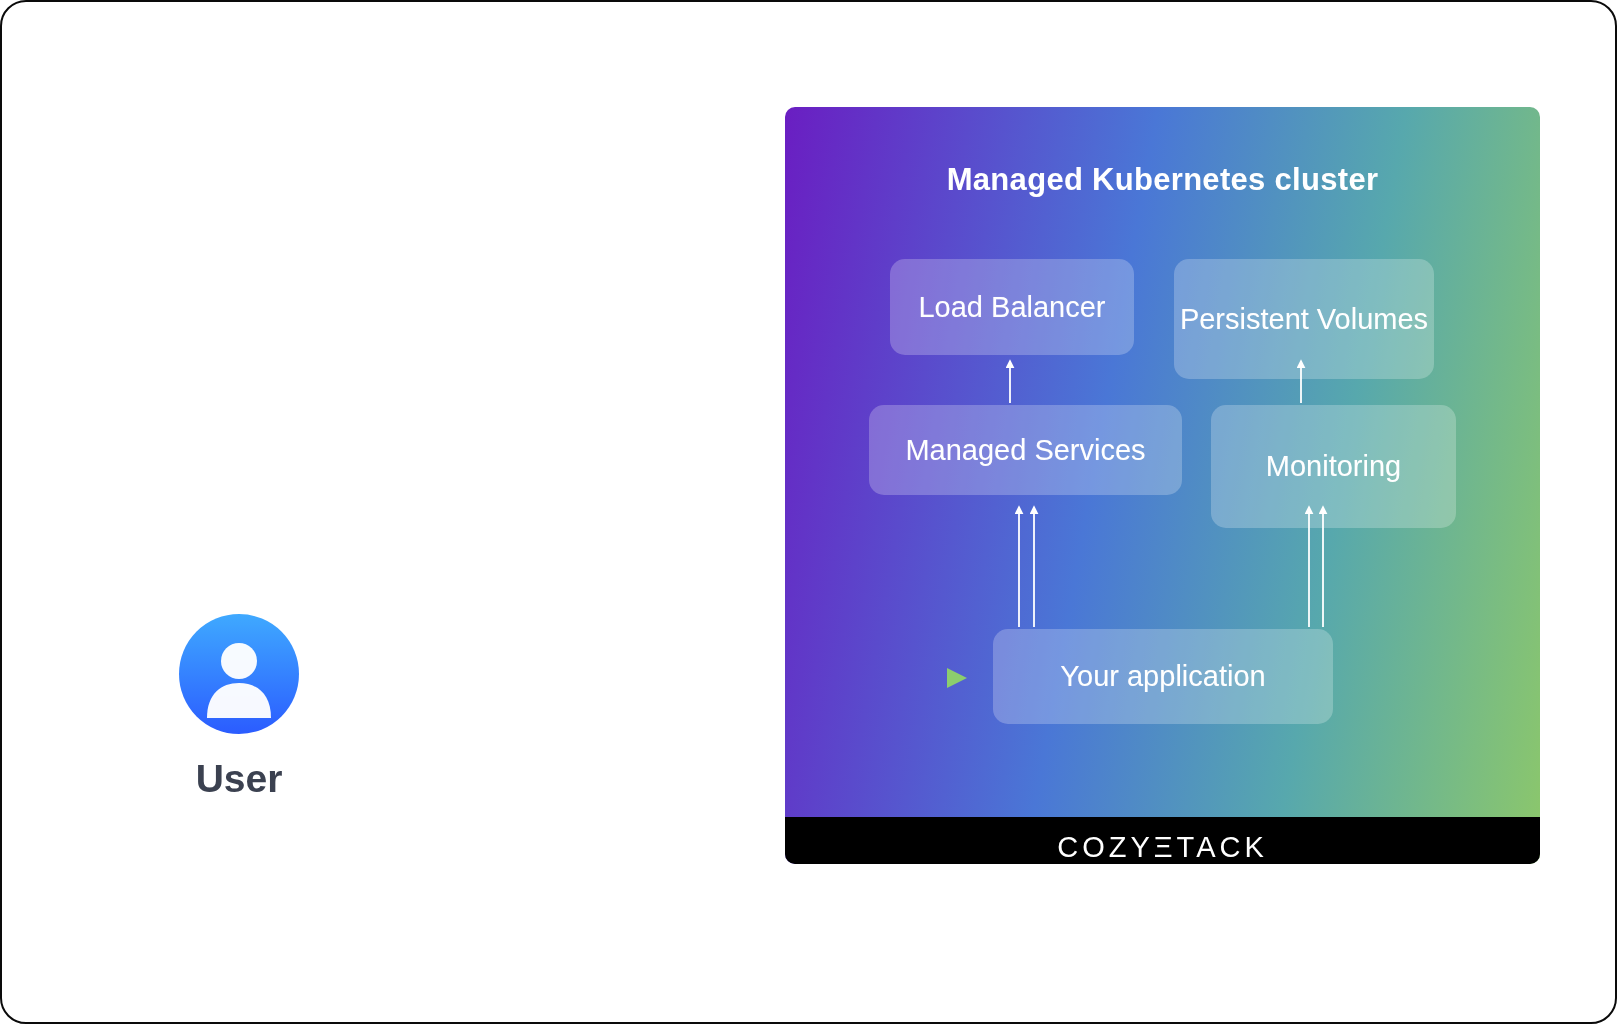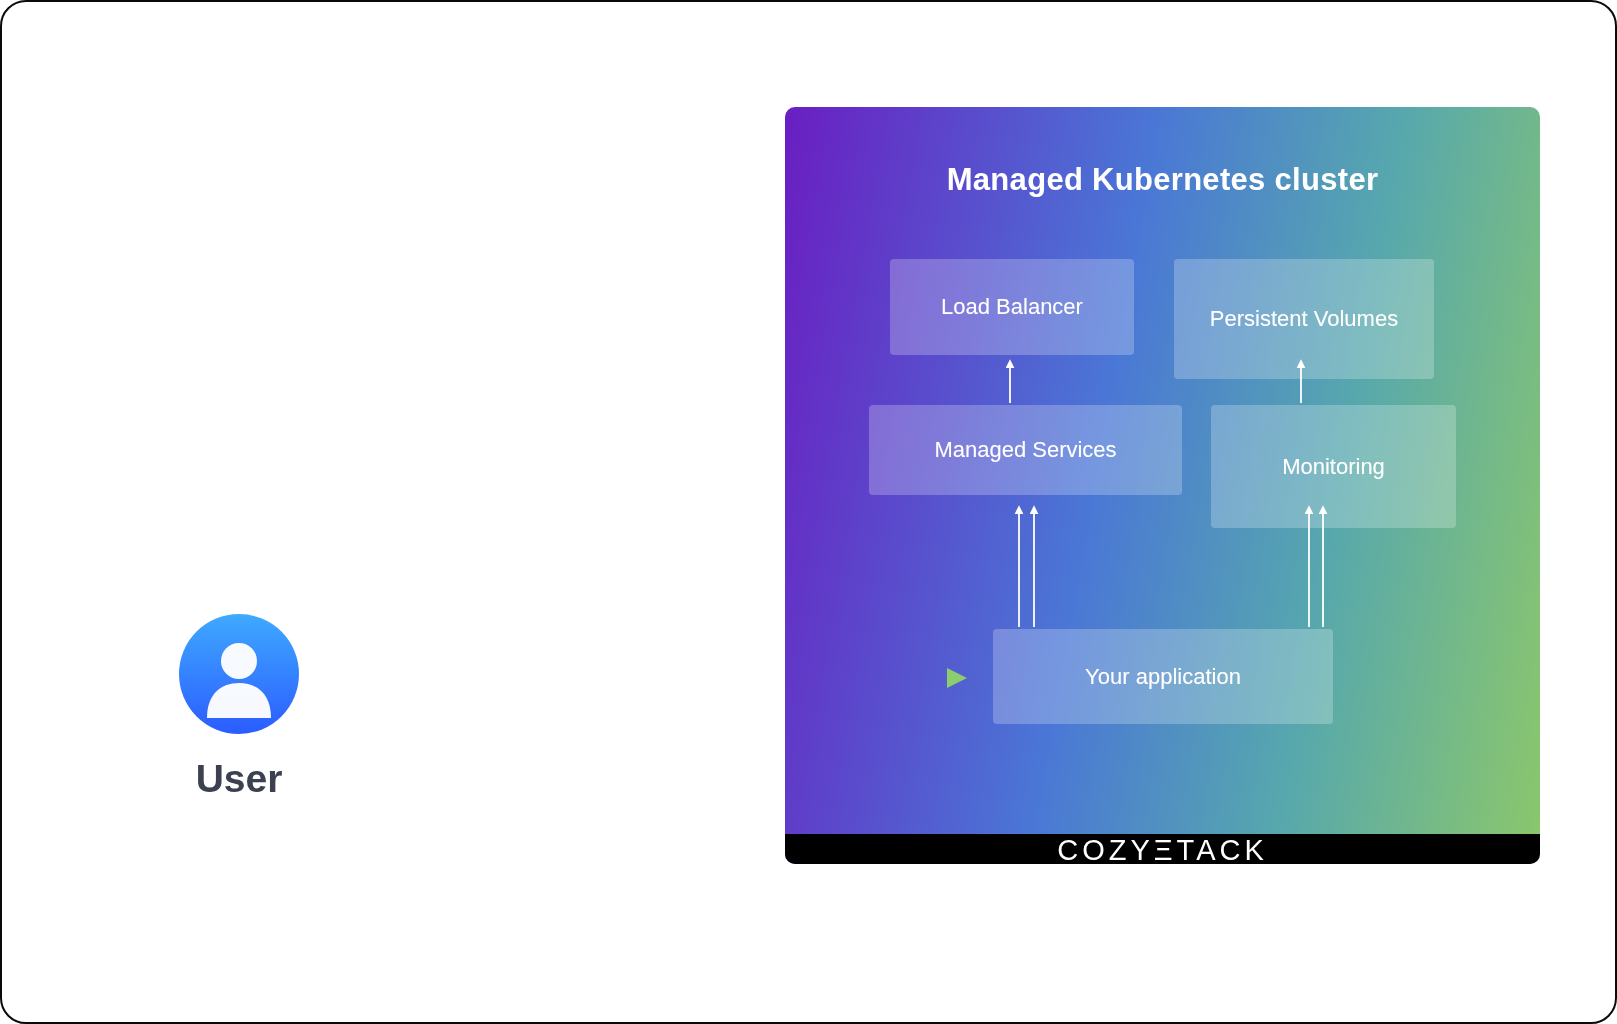--- a/index.html
+++ b/index.html
@@ -51,40 +51,40 @@
     margin-left: 20px;
   }
   .cluster-title {
     position: absolute; left: 0; right: 0; top: 55px;
     text-align: center; font-size: 31px; font-weight: 800; color: #ffffff;
     letter-spacing: 0.3px;
   }
   .node {
     position: absolute;
     background: var(--node-bg, rgba(255,255,255,0.24));
-    border-radius: 4px;
+    border-radius: 15px;
     display: flex; align-items: center; justify-content: center;
-    color: #ffffff; font-size: 22px; font-weight: 400;
+    color: #ffffff; font-size: 29px; font-weight: 400;
     text-shadow: 0 0 1px rgba(255,255,255,0.25);
   }
   .node-load-balancer     { left: 105px; top: 152px; width: 244px; height: 96px; }
   .node-persistent-volumes{ left: 389px; top: 152px; width: 260px; height: 120px; text-align: center; }
   .node-managed-services  { left:  84px; top: 298px; width: 313px; height: 90px; }
   .node-monitoring        { left: 426px; top: 298px; width: 245px; height: 123px; }
   .node-your-application  { left: 208px; top: 522px; width: 340px; height: 95px; }
 
   .edge-svg {
     position: absolute; inset: 0; width: 755px; height: 757px;
     pointer-events: none;
   }
 
   .cluster-footer {
-    position: absolute; left: 0; right: 0; bottom: 0; height: 30px;
+    position: absolute; left: 0; right: 0; bottom: 0; height: 47px;
     background: var(--footer-bg, #000000);
-    display: flex; align-items: flex-start; justify-content: center;
+    display: flex; align-items: flex-end; justify-content: center;
   }
   .cozystack-logo {
     color: #ffffff; font-size: 29px; font-weight: 500;
     letter-spacing: 4px;
   }
 </style>
 </head>
 <body>
 
 <div class="frame">

